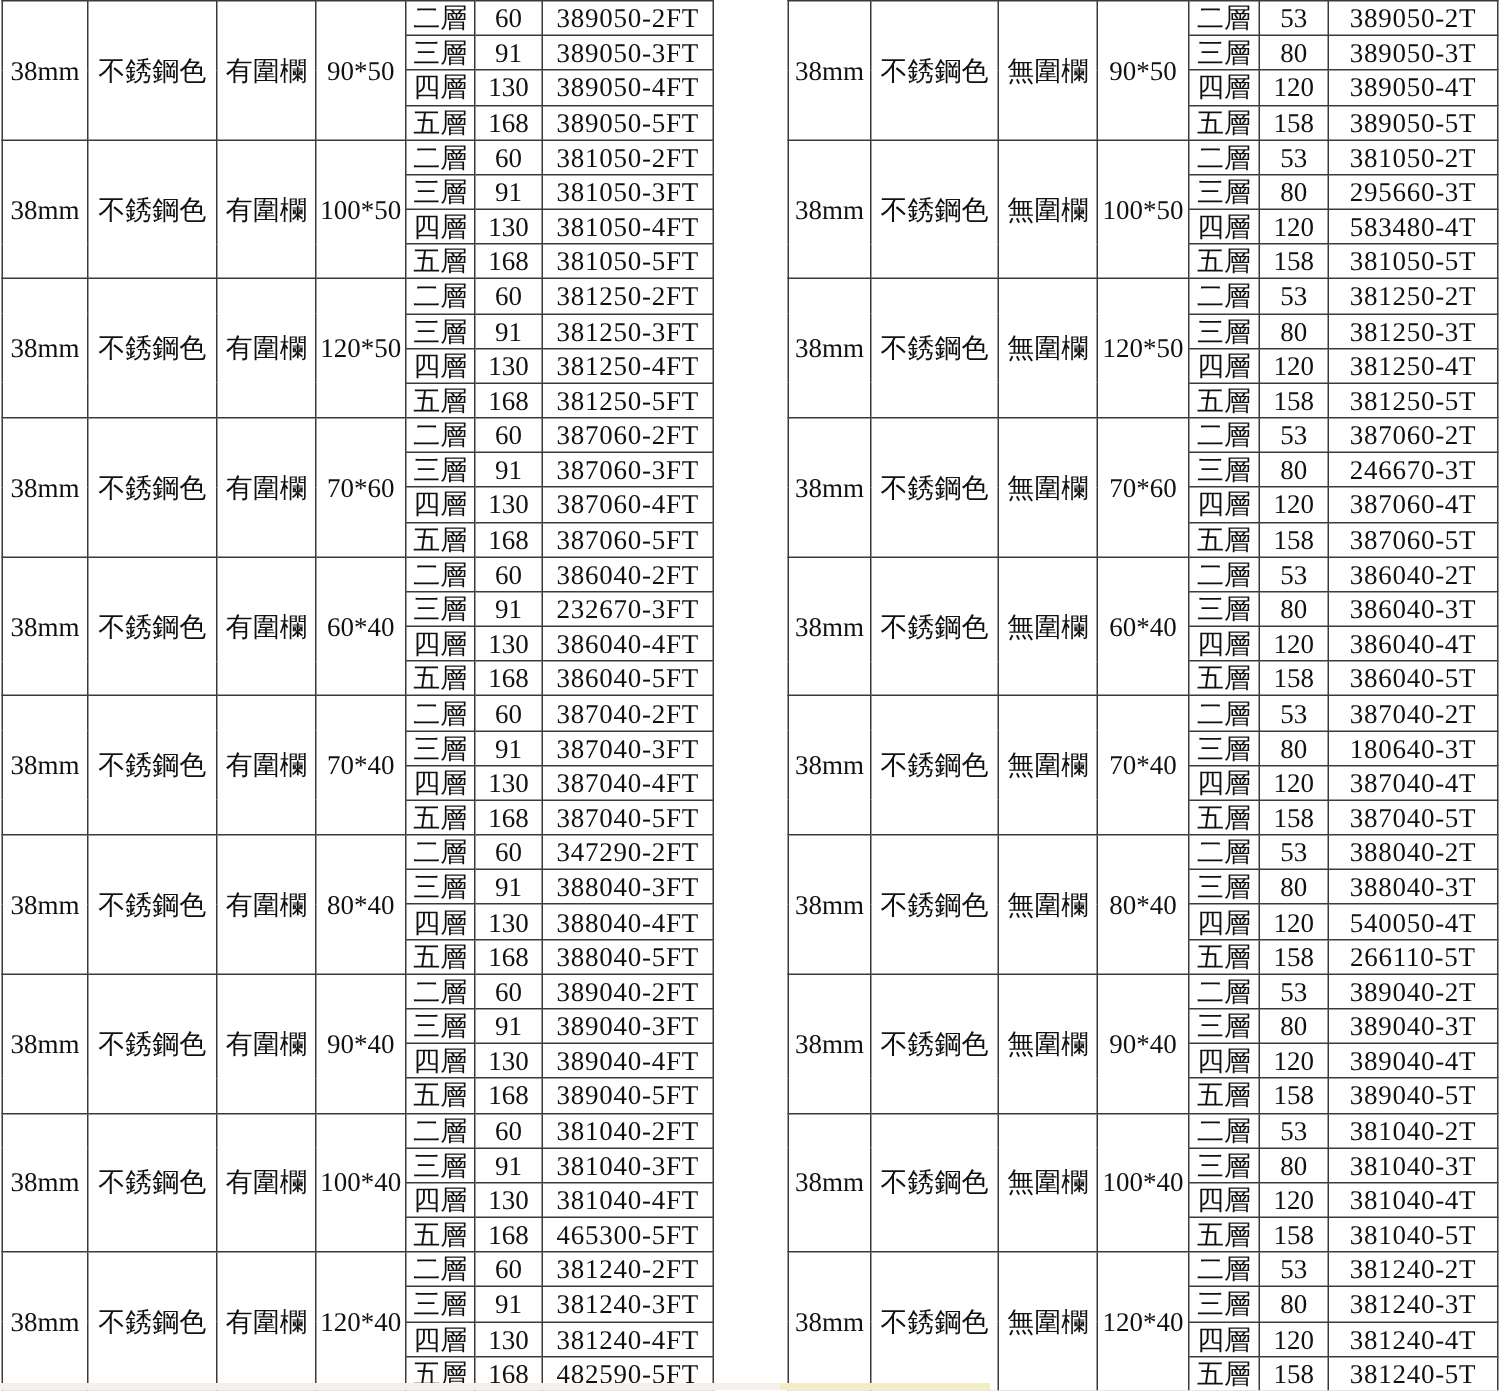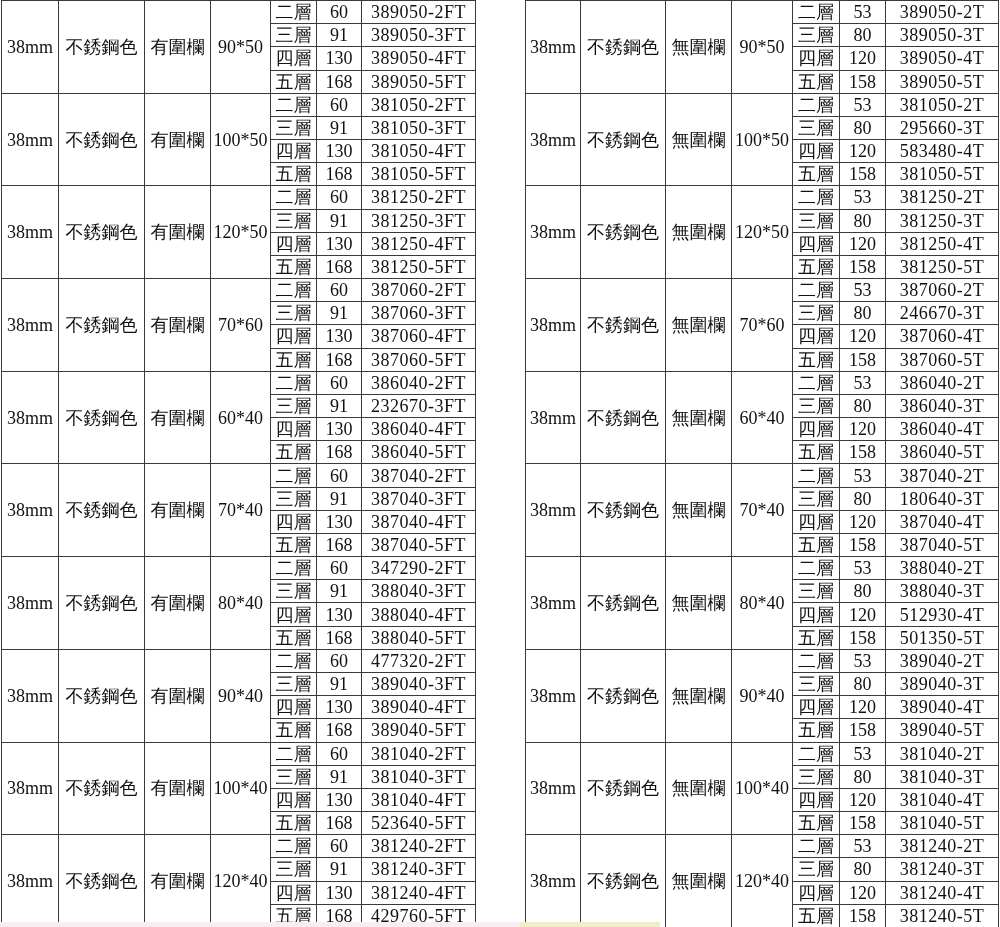--- a/index.html
+++ b/index.html
@@ -234,21 +234,21 @@
           <td class="sub-cell price">168</td>
           <td class="sub-cell code">388040-5FT</td>
         </tr>
         <tr>
           <td rowspan="4" class="main-cell">38mm</td>
           <td rowspan="4" class="main-cell">不銹鋼色</td>
           <td rowspan="4" class="main-cell">有圍欄</td>
           <td rowspan="4" class="main-cell">90*40</td>
           <td class="sub-cell tier">二層</td>
           <td class="sub-cell price">60</td>
-          <td class="sub-cell code">477320-2FT</td>
+          <td class="sub-cell code">389040-2FT</td>
         </tr>
         <tr>
           <td class="sub-cell tier">三層</td>
           <td class="sub-cell price">91</td>
           <td class="sub-cell code">389040-3FT</td>
         </tr>
         <tr>
           <td class="sub-cell tier">四層</td>
           <td class="sub-cell price">130</td>
           <td class="sub-cell code">389040-4FT</td>
@@ -273,21 +273,21 @@
           <td class="sub-cell code">381040-3FT</td>
         </tr>
         <tr>
           <td class="sub-cell tier">四層</td>
           <td class="sub-cell price">130</td>
           <td class="sub-cell code">381040-4FT</td>
         </tr>
         <tr>
           <td class="sub-cell tier">五層</td>
           <td class="sub-cell price">168</td>
-          <td class="sub-cell code">523640-5FT</td>
+          <td class="sub-cell code">465300-5FT</td>
         </tr>
         <tr>
           <td rowspan="4" class="main-cell">38mm</td>
           <td rowspan="4" class="main-cell">不銹鋼色</td>
           <td rowspan="4" class="main-cell">有圍欄</td>
           <td rowspan="4" class="main-cell">120*40</td>
           <td class="sub-cell tier">二層</td>
           <td class="sub-cell price">60</td>
           <td class="sub-cell code">381240-2FT</td>
         </tr>
@@ -297,21 +297,21 @@
           <td class="sub-cell code">381240-3FT</td>
         </tr>
         <tr>
           <td class="sub-cell tier">四層</td>
           <td class="sub-cell price">130</td>
           <td class="sub-cell code">381240-4FT</td>
         </tr>
         <tr>
           <td class="sub-cell tier">五層</td>
           <td class="sub-cell price">168</td>
-          <td class="sub-cell code">429760-5FT</td>
+          <td class="sub-cell code">482590-5FT</td>
         </tr>
       </tbody>
   </table>
 
   <table id="table-right" class="product-table">
     <colgroup>
         <col style="width: 55px;">
         <col style="width: 85px;">
         <col style="width: 66px;">
         <col style="width: 61px;">
@@ -474,26 +474,26 @@
           <td class="sub-cell code">388040-2T</td>
         </tr>
         <tr>
           <td class="sub-cell tier">三層</td>
           <td class="sub-cell price">80</td>
           <td class="sub-cell code">388040-3T</td>
         </tr>
         <tr>
           <td class="sub-cell tier">四層</td>
           <td class="sub-cell price">120</td>
-          <td class="sub-cell code">512930-4T</td>
-        </tr>
-        <tr>
-          <td class="sub-cell tier">五層</td>
-          <td class="sub-cell price">158</td>
-          <td class="sub-cell code">501350-5T</td>
+          <td class="sub-cell code">540050-4T</td>
+        </tr>
+        <tr>
+          <td class="sub-cell tier">五層</td>
+          <td class="sub-cell price">158</td>
+          <td class="sub-cell code">266110-5T</td>
         </tr>
         <tr>
           <td rowspan="4" class="main-cell">38mm</td>
           <td rowspan="4" class="main-cell">不銹鋼色</td>
           <td rowspan="4" class="main-cell">無圍欄</td>
           <td rowspan="4" class="main-cell">90*40</td>
           <td class="sub-cell tier">二層</td>
           <td class="sub-cell price">53</td>
           <td class="sub-cell code">389040-2T</td>
         </tr>

